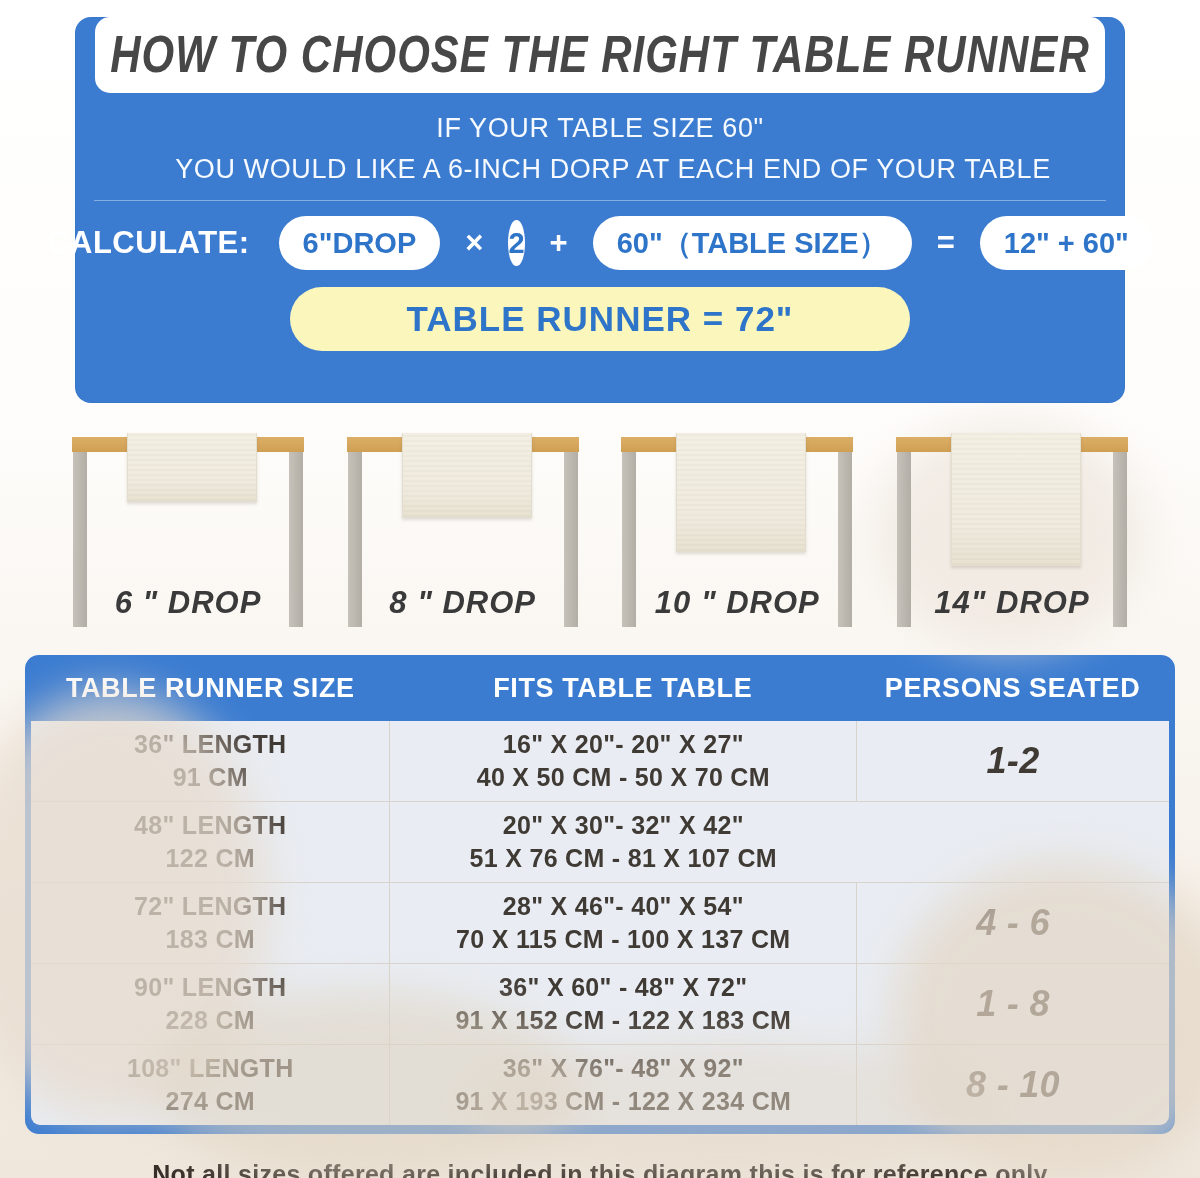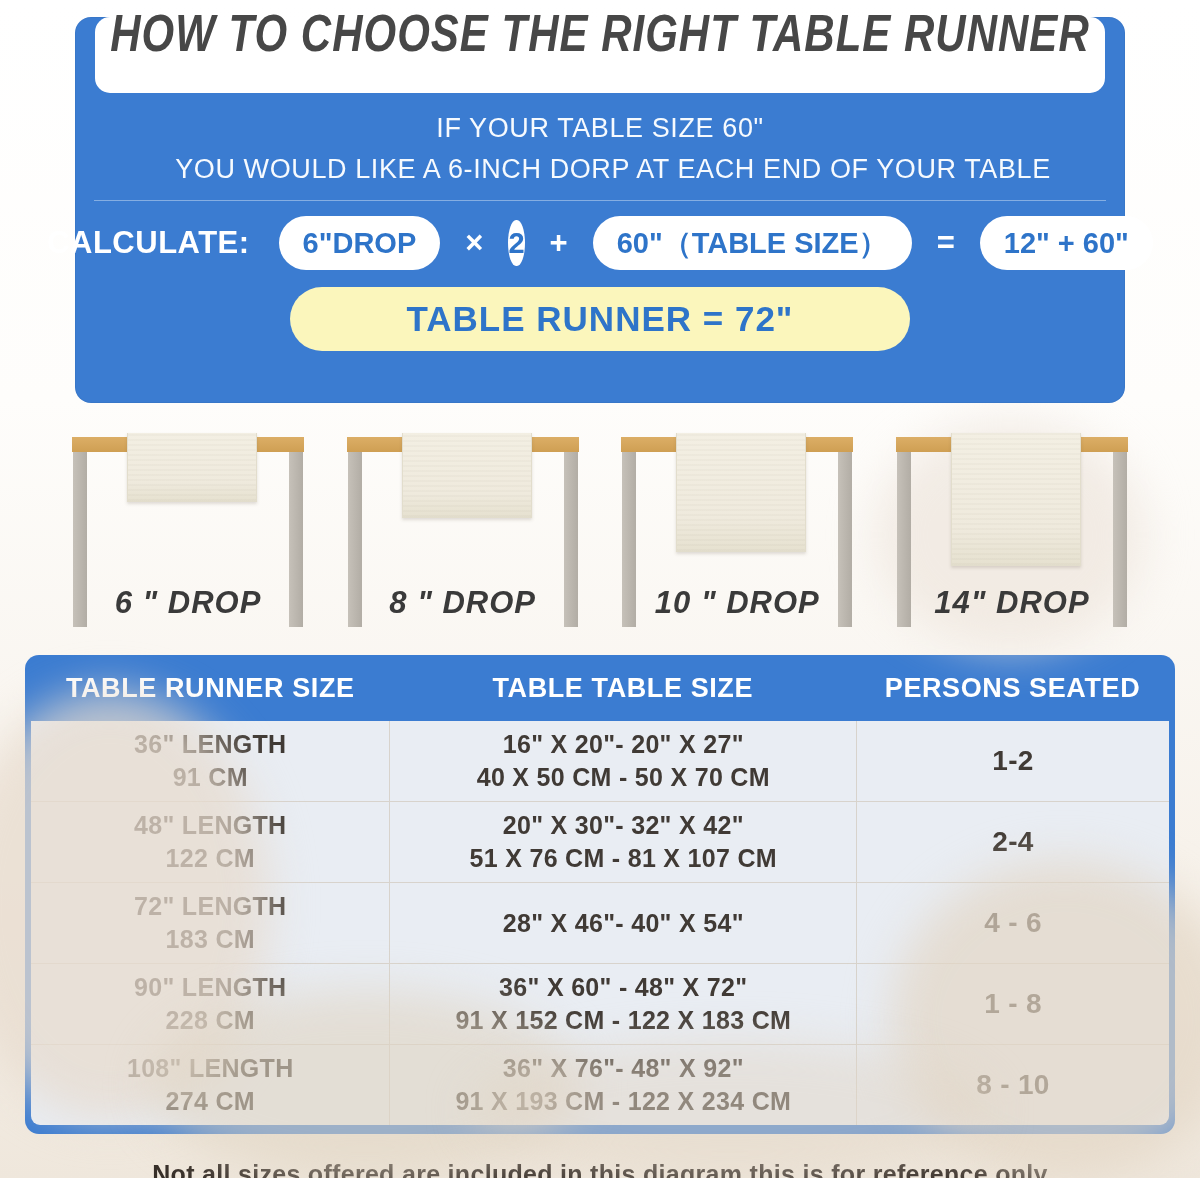--- a/index.html
+++ b/index.html
@@ -11,21 +11,21 @@
   .b1{left:-50px; top:690px; width:320px; height:430px; background:rgba(231,219,205,.75);}
   .b2{left:150px; top:990px; width:430px; height:190px; background:rgba(224,211,194,.6);}
   .b3{right:-40px; top:860px; width:350px; height:320px; background:rgba(227,213,196,.7);}
   .b4{right:55px; top:420px; width:270px; height:230px; background:rgba(236,228,218,.65);}
   .b5{left:470px; top:1040px; width:520px; height:140px; background:rgba(226,213,197,.5);}
 
   
   .hero{position:relative; width:1050px; margin:10px auto 0; height:386px;
         background:#3b7cd1; border-radius:16px; box-shadow:inset 0 0 0 1px rgba(0,0,0,.04);}
   .title-box{width:1010px; height:76px; margin:17px auto 0; background:#ffffff; border-radius:15px;
-             display:flex; justify-content:center;}
+             display:flex; align-items:center; justify-content:center;}
   .title-box h1{margin:0; font-size:42px; line-height:1; font-weight:700; font-style:italic;
                 color:#474747; letter-spacing:1px; transform:scaleY(1.22); white-space:nowrap;}
   .sub{margin:0; text-align:center; color:#f6fafe; letter-spacing:.6px; font-weight:400;}
   .sub1{margin-top:20px; font-size:27px;}
   .sub2{margin-top:10px; font-size:27px;padding-left:26px;}
   .hero-divider{width:1012px; margin:15px auto 0; border-top:1px solid rgba(255,255,255,.38); height:0;}
   .formula{margin-top:15px; display:flex; align-items:center; justify-content:center; gap:25px; padding:0 12px;}
   .calc-label{color:#ffffff; font-size:31px; font-weight:700; letter-spacing:.5px; margin-right:4px;}
   .pill{background:#ffffff; color:#2e74c9; font-weight:700; font-size:29px; line-height:1;
         padding:0 24px; height:54px; display:flex; align-items:center; border-radius:28px; white-space:nowrap;}
@@ -56,21 +56,21 @@
   .size-panel{width:1150px; margin:18px auto 0; background:#3b7cd1; border-radius:14px;
               padding:0 6px 9px; box-sizing:border-box;}
   .thead{height:66px; display:grid; grid-template-columns:31.5% 41% 27.5%; align-items:center;}
   .th{text-align:center; color:#ffffff; font-size:27px; font-weight:700; letter-spacing:.6px;}
   .tbody{background:rgba(253,250,246,.9); border-radius:0 0 9px 9px; overflow:hidden;}
   .t-row{display:grid; grid-template-columns:31.5% 41% 27.5%; height:80px;}
   .t-row + .t-row{border-top:1px solid #d8d3cc;}
   .td{display:flex; flex-direction:column; align-items:center; justify-content:center;
       color:#403a35; font-weight:700; font-size:25px; line-height:1.32; text-align:center; letter-spacing:.3px;}
   .td + .td{border-left:1px solid #d8d3cc;}
-  .td.c3{font-size:28px;}
+  .td.c3{font-size:36px;font-style:italic;}
 
   .footer-note{margin:26px auto 0; text-align:center; font-size:25px; font-weight:700;
                color:#362e28; letter-spacing:.3px;}
 </style>
 </head>
 <body>
 
 <div class="page">
   <div class="blob b1"></div>
   <div class="blob b2"></div>
@@ -125,21 +125,21 @@
         <div class="leg leg-r"></div>
         <div class="tabletop"></div>
         <div class="runner" style="height:132px"></div>
         <div class="drop-label">14" DROP</div>
       </div>
     </section>
 
   <section class="size-panel">
     <div class="thead" id="thead">
         <div class="th">TABLE RUNNER SIZE</div>
-        <div class="th">TABLE TABLE SIZE</div>
+        <div class="th">FITS TABLE TABLE</div>
         <div class="th">PERSONS SEATED</div>
       </div>
     <div class="tbody" id="tbody">
         <div class="t-row">
           <div class="td c1">
             <div>36" LENGTH</div>
             <div>91 CM</div>
           </div>
           <div class="td c2">
             <div>16" X 20"- 20" X 27"</div>
@@ -149,29 +149,29 @@
         </div>
         <div class="t-row">
           <div class="td c1">
             <div>48" LENGTH</div>
             <div>122 CM</div>
           </div>
           <div class="td c2">
             <div>20" X 30"- 32" X 42"</div>
             <div>51 X 76 CM - 81 X 107 CM</div>
           </div>
-          <div class="td c3">2-4</div>
         </div>
         <div class="t-row">
           <div class="td c1">
             <div>72" LENGTH</div>
             <div>183 CM</div>
           </div>
           <div class="td c2">
             <div>28" X 46"- 40" X 54"</div>
+            <div>70 X 115 CM - 100 X 137 CM</div>
           </div>
           <div class="td c3">4 - 6</div>
         </div>
         <div class="t-row">
           <div class="td c1">
             <div>90" LENGTH</div>
             <div>228 CM</div>
           </div>
           <div class="td c2">
             <div>36" X 60" - 48" X 72"</div>

